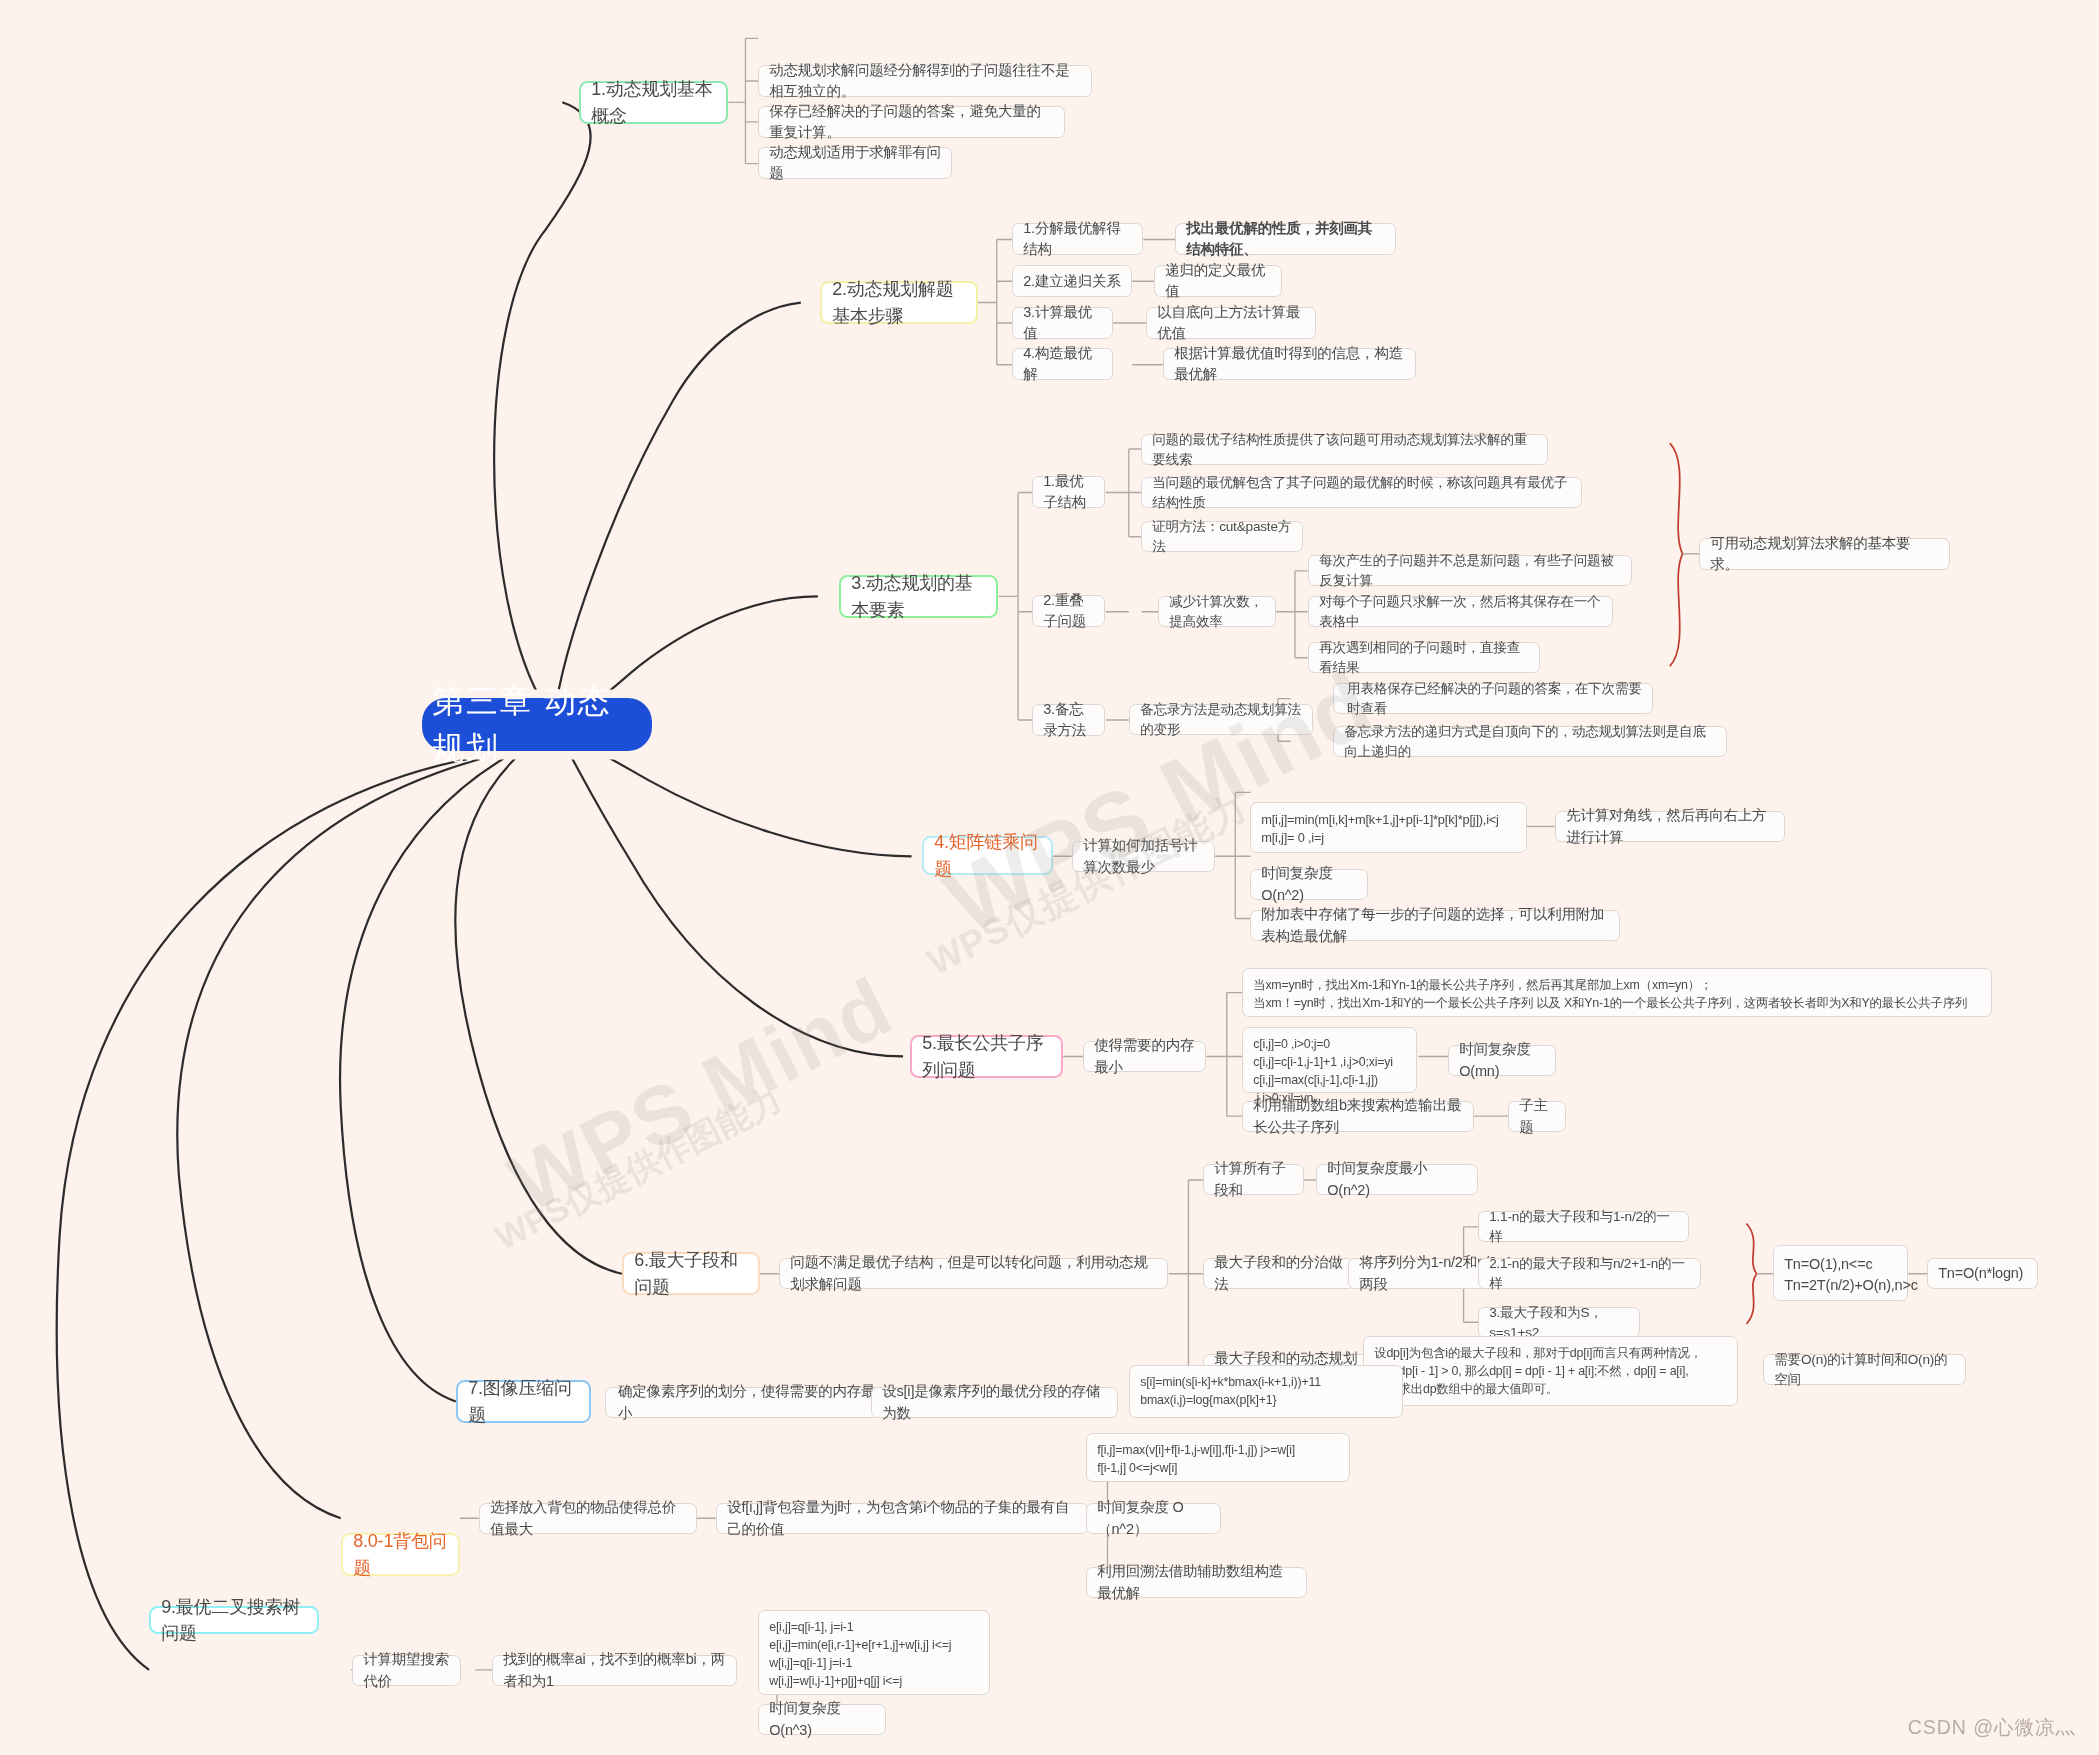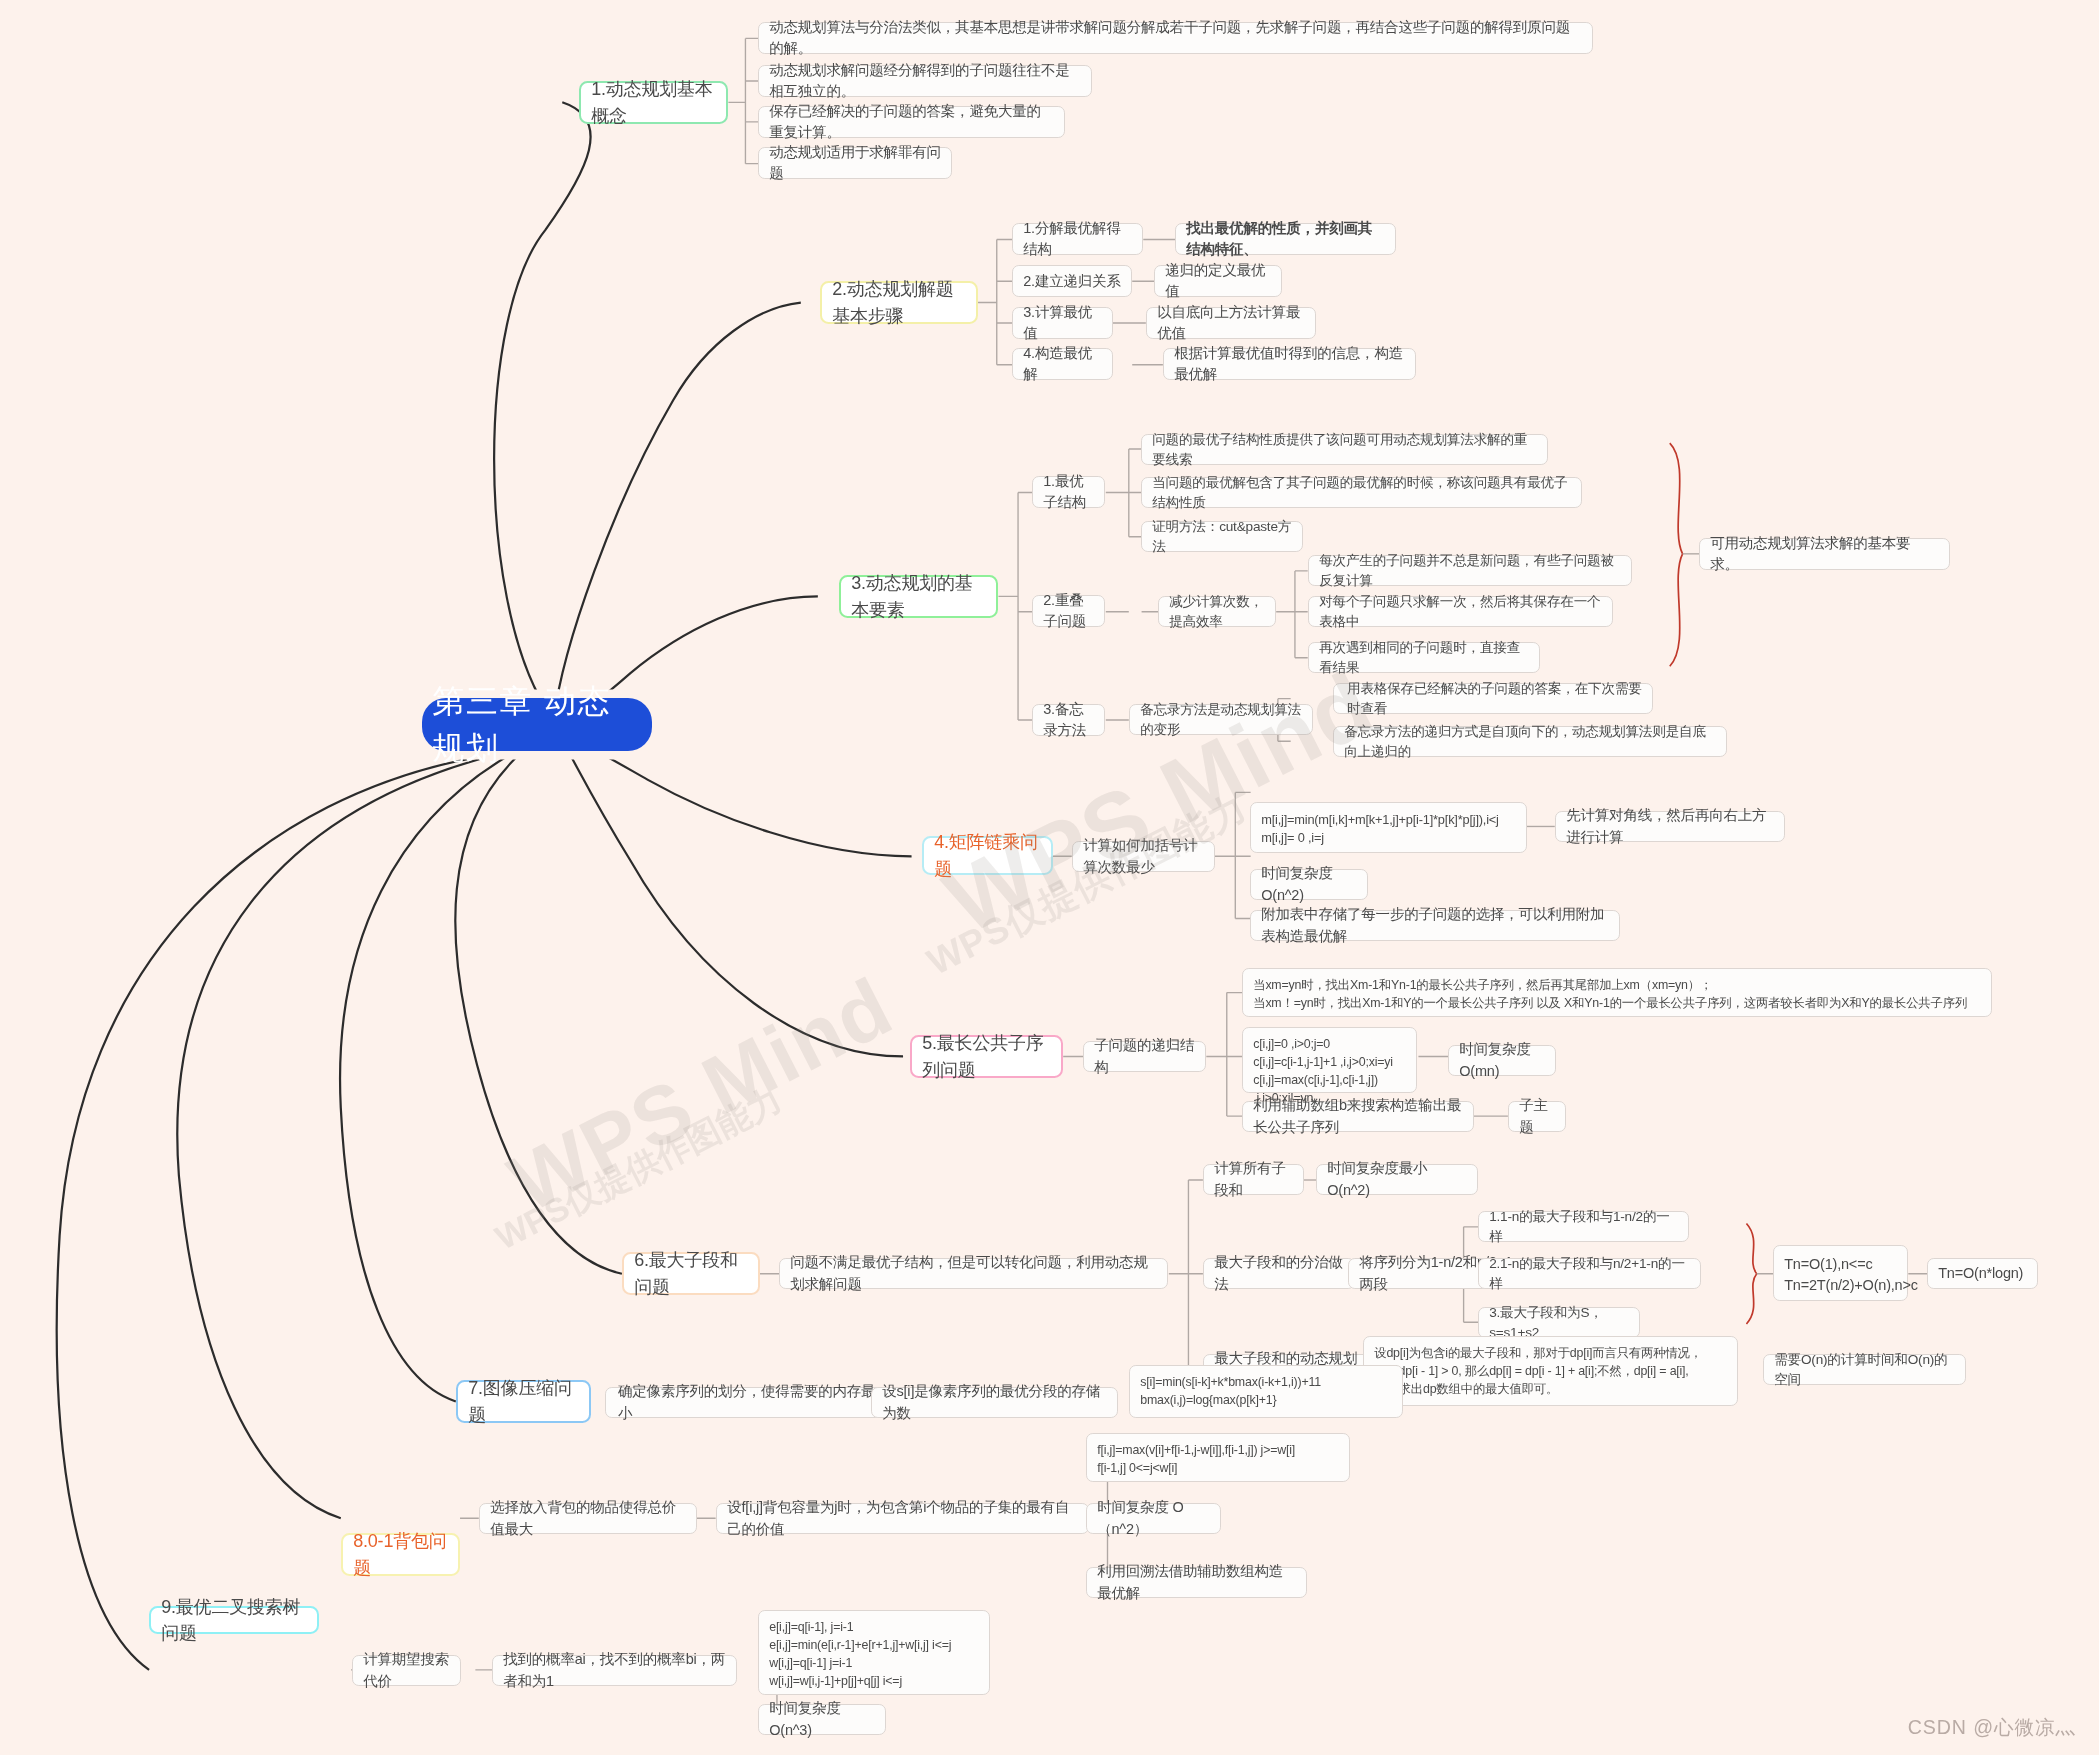--- a/index.html
+++ b/index.html
@@ -109,21 +109,20 @@
 
       <path d="M 540 1782 L 562 1782 M 818 1782 L 840 1782 M 1278 1782 L 1300 1782 M 1300 1710 L 1300 1855 M 1300 1710 L 1318 1710 M 1300 1782 L 1318 1782 M 1300 1855 L 1318 1855"></path>
 
       <path d="M 412 1960 L 432 1960 M 558 1960 L 578 1960 M 892 1960 L 912 1960 M 912 1930 L 912 2020 M 912 1930 L 928 1930 M 912 2020 L 928 2020"></path>
     </g>
   </svg>
 
   <div class="node root" style="left:422px;top:698px;width:230px;height:53px;">第三章 动态规划</div>
 
   <div class="node lvl1 c-green" style="left:579px;top:81px;width:149px;height:43px;">1.动态规划基本概念</div>
-  <div class="node lvl2" style="left:758px;top:22px;width:835px;height:32px;">动态规划算法与分治法类似，其基本思想是讲带求解问题分解成若干子问题，先求解子问题，再结合这些子问题的解得到原问题的解。</div>
   <div class="node lvl2" style="left:758px;top:65px;width:334px;height:32px;">动态规划求解问题经分解得到的子问题往往不是相互独立的。</div>
   <div class="node lvl2" style="left:758px;top:106px;width:307px;height:32px;">保存已经解决的子问题的答案，避免大量的重复计算。</div>
   <div class="node lvl2" style="left:758px;top:147px;width:194px;height:32px;">动态规划适用于求解罪有问题</div>
 
   <div class="node lvl1 c-yellow" style="left:820px;top:281px;width:158px;height:43px;">2.动态规划解题基本步骤</div>
   <div class="node lvl2" style="left:1012px;top:223px;width:131px;height:32px;">1.分解最优解得结构</div>
   <div class="node lvl2" style="left:1175px;top:223px;width:221px;height:32px;font-weight:bold;">找出最优解的性质，并刻画其结构特征、</div>
   <div class="node lvl2" style="left:1012px;top:265px;width:120px;height:32px;">2.建立递归关系</div>
   <div class="node lvl2" style="left:1154px;top:265px;width:128px;height:32px;">递归的定义最优值</div>
   <div class="node lvl2" style="left:1012px;top:307px;width:101px;height:32px;">3.计算最优值</div>
@@ -152,21 +151,21 @@
 
   <div class="node lvl1 c-cyan" style="left:922px;top:836px;width:131px;height:39px;">4.矩阵链乘问题</div>
   <div class="node lvl2" style="left:1072px;top:841px;width:143px;height:31px;">计算如何加括号计算次数最少</div>
   <div class="node lvl2 multi" style="left:1250px;top:802px;width:277px;height:51px;font-size:12.8px;">m[i,j]=min(m[i,k]+m[k+1,j]+p[i-1]*p[k]*p[j]),i&lt;j
 m[i,j]= 0 ,i=j</div>
   <div class="node lvl2" style="left:1555px;top:811px;width:230px;height:31px;">先计算对角线，然后再向右上方进行计算</div>
   <div class="node lvl2" style="left:1250px;top:869px;width:118px;height:31px;">时间复杂度 O(n^2)</div>
   <div class="node lvl2" style="left:1250px;top:910px;width:370px;height:31px;">附加表中存储了每一步的子问题的选择，可以利用附加表构造最优解</div>
 
   <div class="node lvl1 c-pink" style="left:910px;top:1035px;width:153px;height:43px;">5.最长公共子序列问题</div>
-  <div class="node lvl2" style="left:1083px;top:1041px;width:123px;height:31px;">子问题的递归结构</div>
+  <div class="node lvl2" style="left:1083px;top:1041px;width:123px;height:31px;">使得需要的内存最小</div>
   <div class="node lvl2 multi" style="left:1242px;top:968px;width:750px;height:49px;font-size:12.4px;">当xm=yn时，找出Xm-1和Yn-1的最长公共子序列，然后再其尾部加上xm（xm=yn）；
 当xm！=yn时，找出Xm-1和Y的一个最长公共子序列 以及 X和Yn-1的一个最长公共子序列，这两者较长者即为X和Y的最长公共子序列</div>
   <div class="node lvl2 multi" style="left:1242px;top:1027px;width:175px;height:66px;font-size:12.4px;">c[i,j]=0    ,i&gt;0;j=0
 c[i,j]=c[i-1,j-1]+1    ,i,j&gt;0;xi=yi
 c[i,j]=max(c[i,j-1],c[i-1,j])   ,i,j&gt;0;xi!=yn</div>
   <div class="node lvl2" style="left:1448px;top:1045px;width:108px;height:31px;">时间复杂度O(mn)</div>
   <div class="node lvl2" style="left:1242px;top:1101px;width:232px;height:31px;">利用辅助数组b来搜索构造输出最长公共子序列</div>
   <div class="node lvl2" style="left:1508px;top:1101px;width:58px;height:31px;">子主题</div>
 
   <div class="node lvl1 c-orange" style="left:622px;top:1252px;width:138px;height:43px;">6.最大子段和问题</div>

